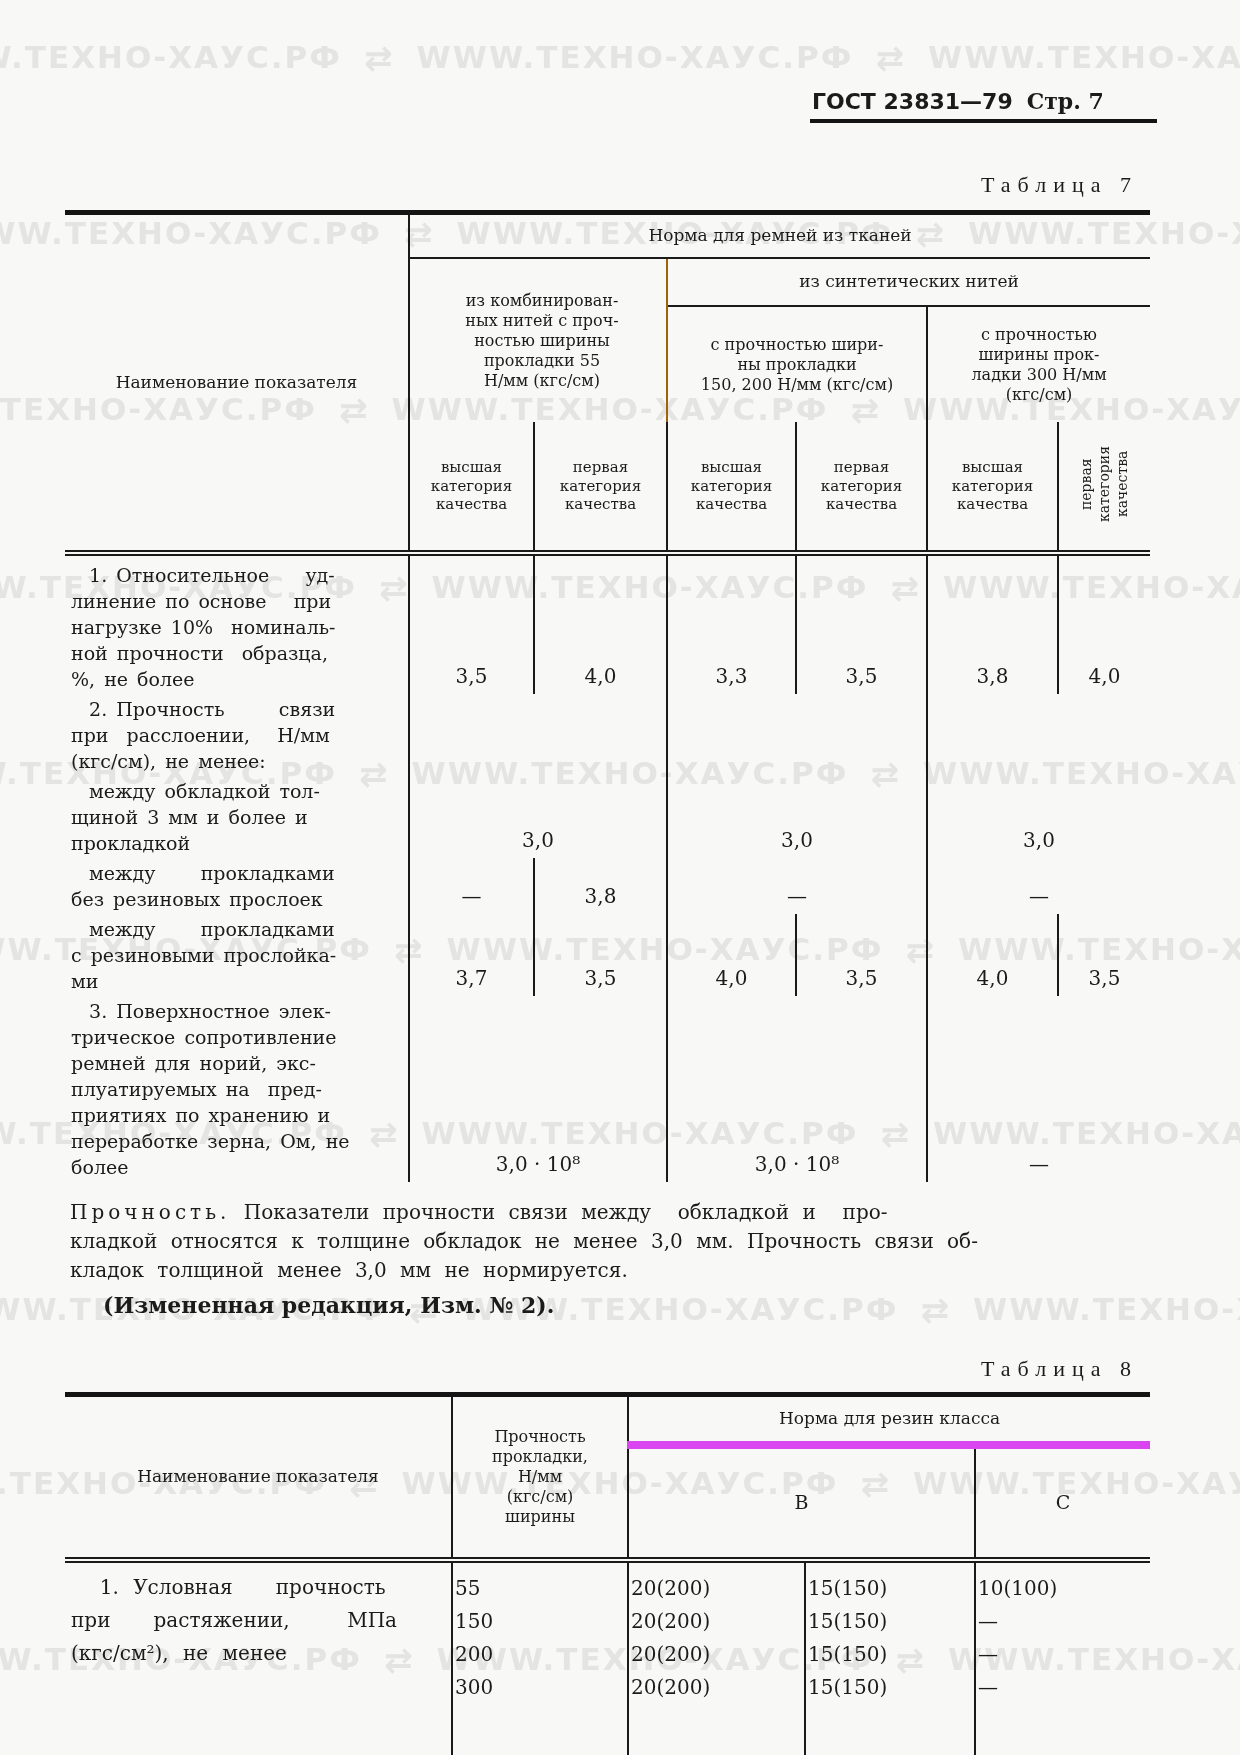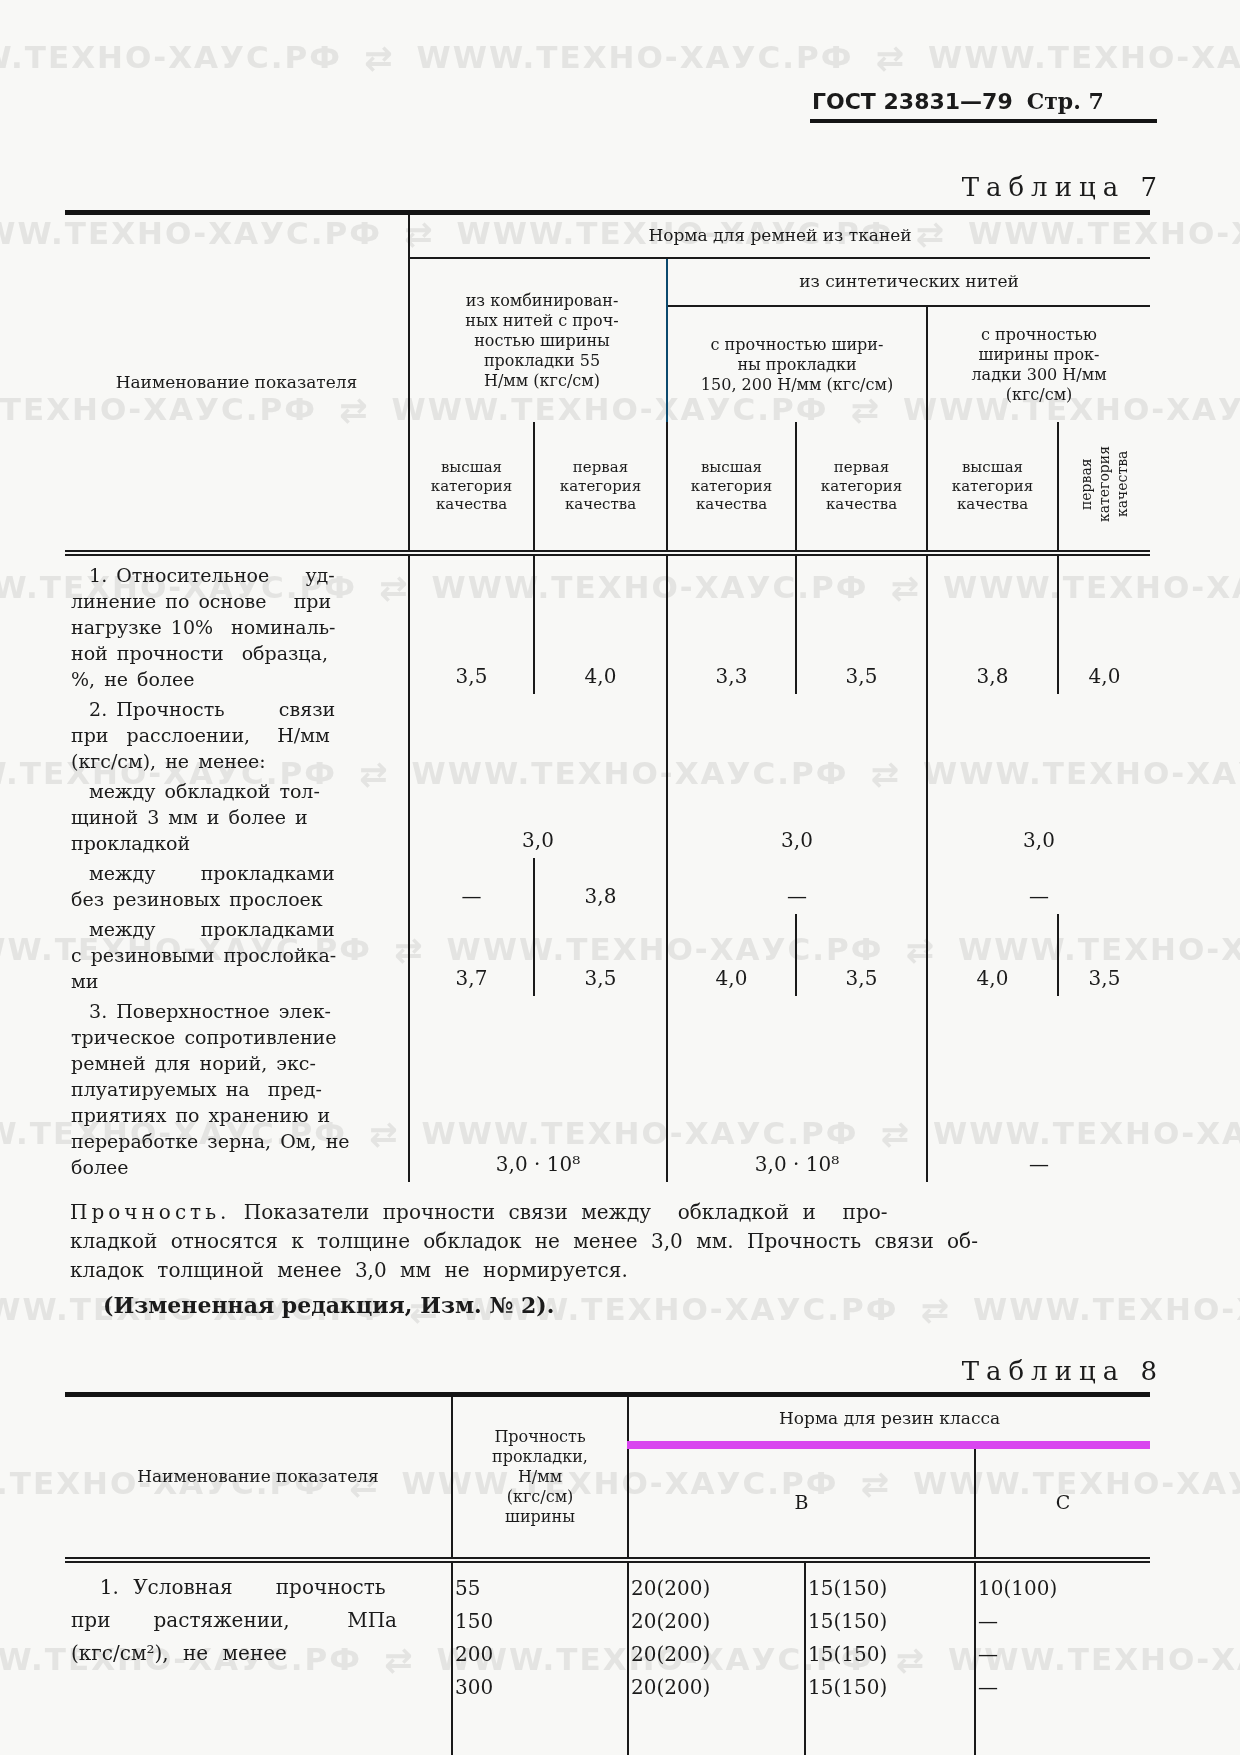--- a/index.html
+++ b/index.html
@@ -18,39 +18,39 @@
   .fg{position:relative;z-index:1;}
 
   
   .gost-header{position:absolute;top:88px;left:812px;width:345px;
                font-size:22px;white-space:nowrap;}
   .gost-num{font-family:"DejaVu Sans","Liberation Sans",sans-serif;font-weight:bold;}
   .gost-page{margin-left:14px;font-weight:bold;}
   .gost-rule{position:absolute;top:119px;left:810px;width:347px;height:4px;background:#141414;}
 
   
-  .tbl-caption{position:absolute;right:76px;font-size:26px;letter-spacing:7px;white-space:nowrap;}
+  .tbl-caption{position:absolute;right:102px;font-size:22px;letter-spacing:7px;white-space:nowrap;font-family:Liberation Serif, serif;}
   .cap7{top:172px;}
   .cap8{top:1356px;}
 
   
   table{border-collapse:collapse;table-layout:fixed;}
   td{padding:0;color:#1b1b1b;}
   .hc{font-size:16px;text-align:center;vertical-align:middle;
       white-space:pre-line;line-height:1.25;padding:2px 4px;}
   .name-cell{font-size:19px;line-height:26px;white-space:pre-wrap;
              vertical-align:top;padding:2px 4px 2px 6px;word-spacing:3px;}
   .val{font-size:20px;text-align:center;vertical-align:bottom;padding:0 2px 6px 2px;}
 
   
   .t7{position:absolute;top:210px;left:65px;width:1085px;border-top:5px solid #141414;}
   .t7 .name-h{border-right:2px solid #1a1a1a;border-bottom:6px double #1a1a1a;font-size:17px;}
   .t7 .norm-h{border-bottom:2px solid #1a1a1a;font-size:17px;height:38px;}
   .t7 .synth{border-left:2px solid #1a1a1a;border-bottom:2px solid #1a1a1a;font-size:17px;height:42px;}
-  .t7 .g1{border-right:2px solid #0c4a6e;padding-left:12px;}
+  .t7 .g1{border-right:2px solid #a16207;padding-left:12px;}
   .t7 .g3{border-left:2px solid #1a1a1a;}
   .t7 .q{border-left:2px solid #1a1a1a;border-bottom:6px double #1a1a1a;height:124px;font-size:15px;}
   .t7 .q.first{border-left:none;}
   .t7 .g2row{height:116px;}
   .vert{display:inline-block;writing-mode:vertical-rl;transform:rotate(180deg);
         white-space:pre-line;font-size:14px;line-height:1.3;text-align:center;}
   .t7 tbody .name-cell{border-right:2px solid #1a1a1a;}
   .t7 td.bl{border-left:2px solid #1a1a1a;}   
 
   

